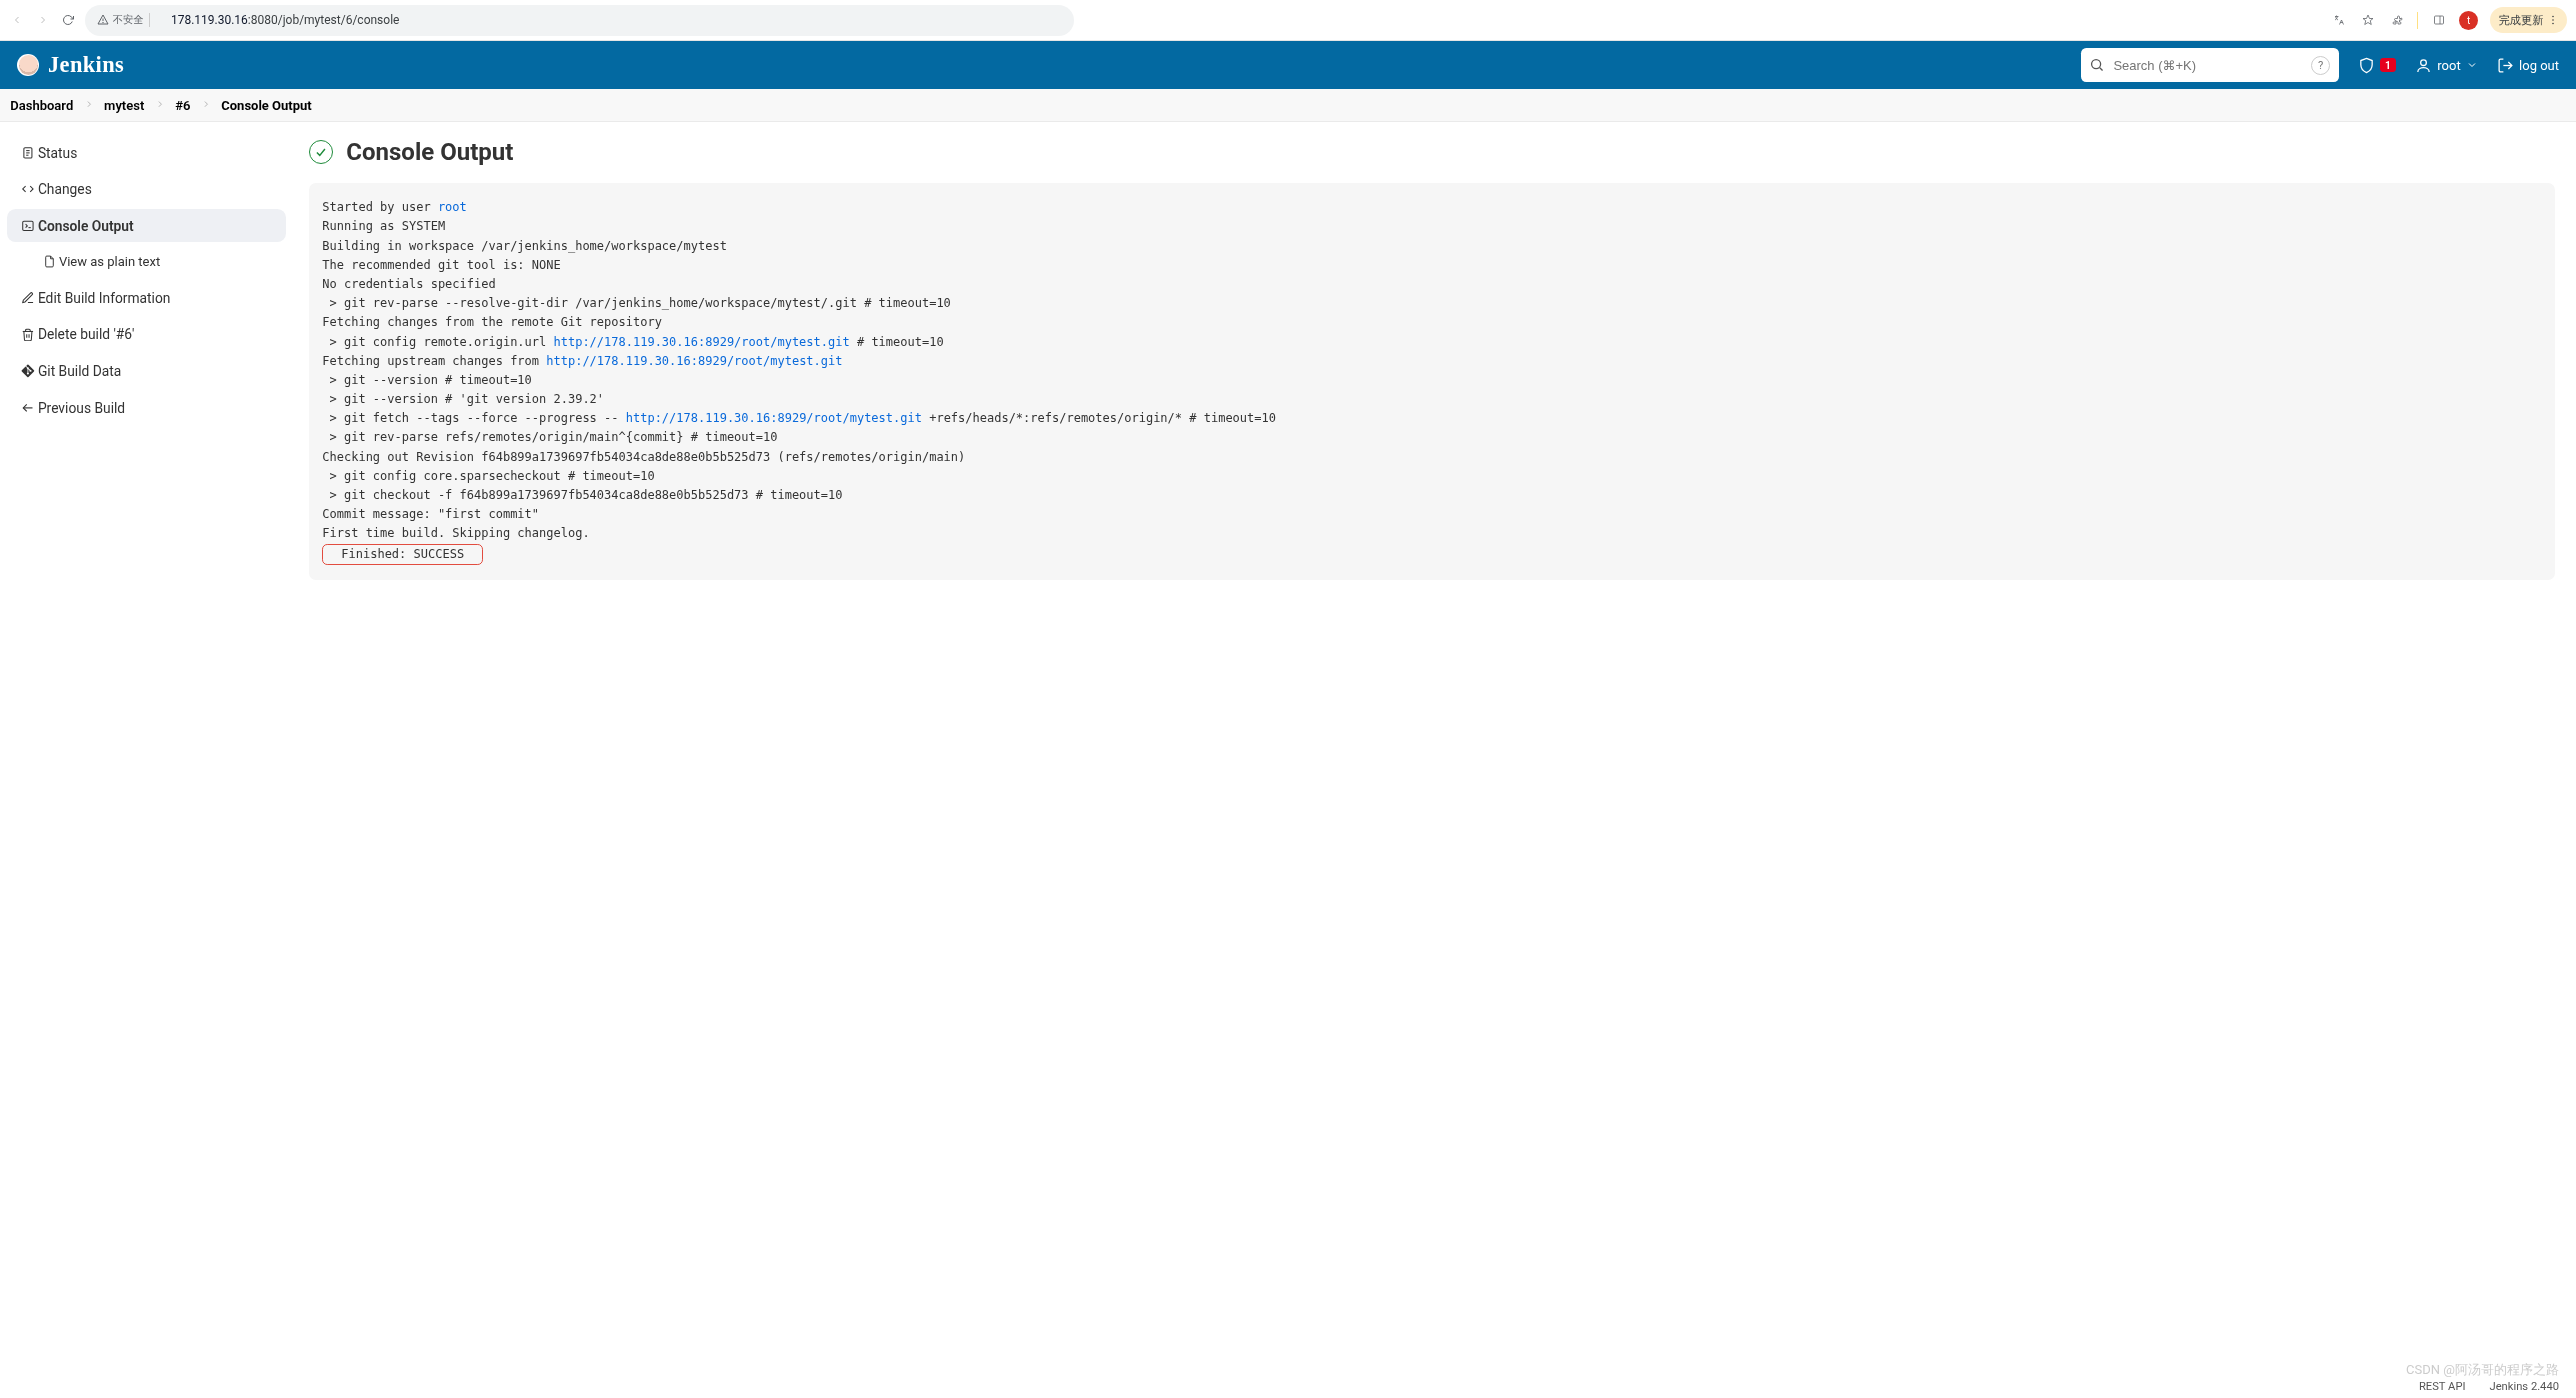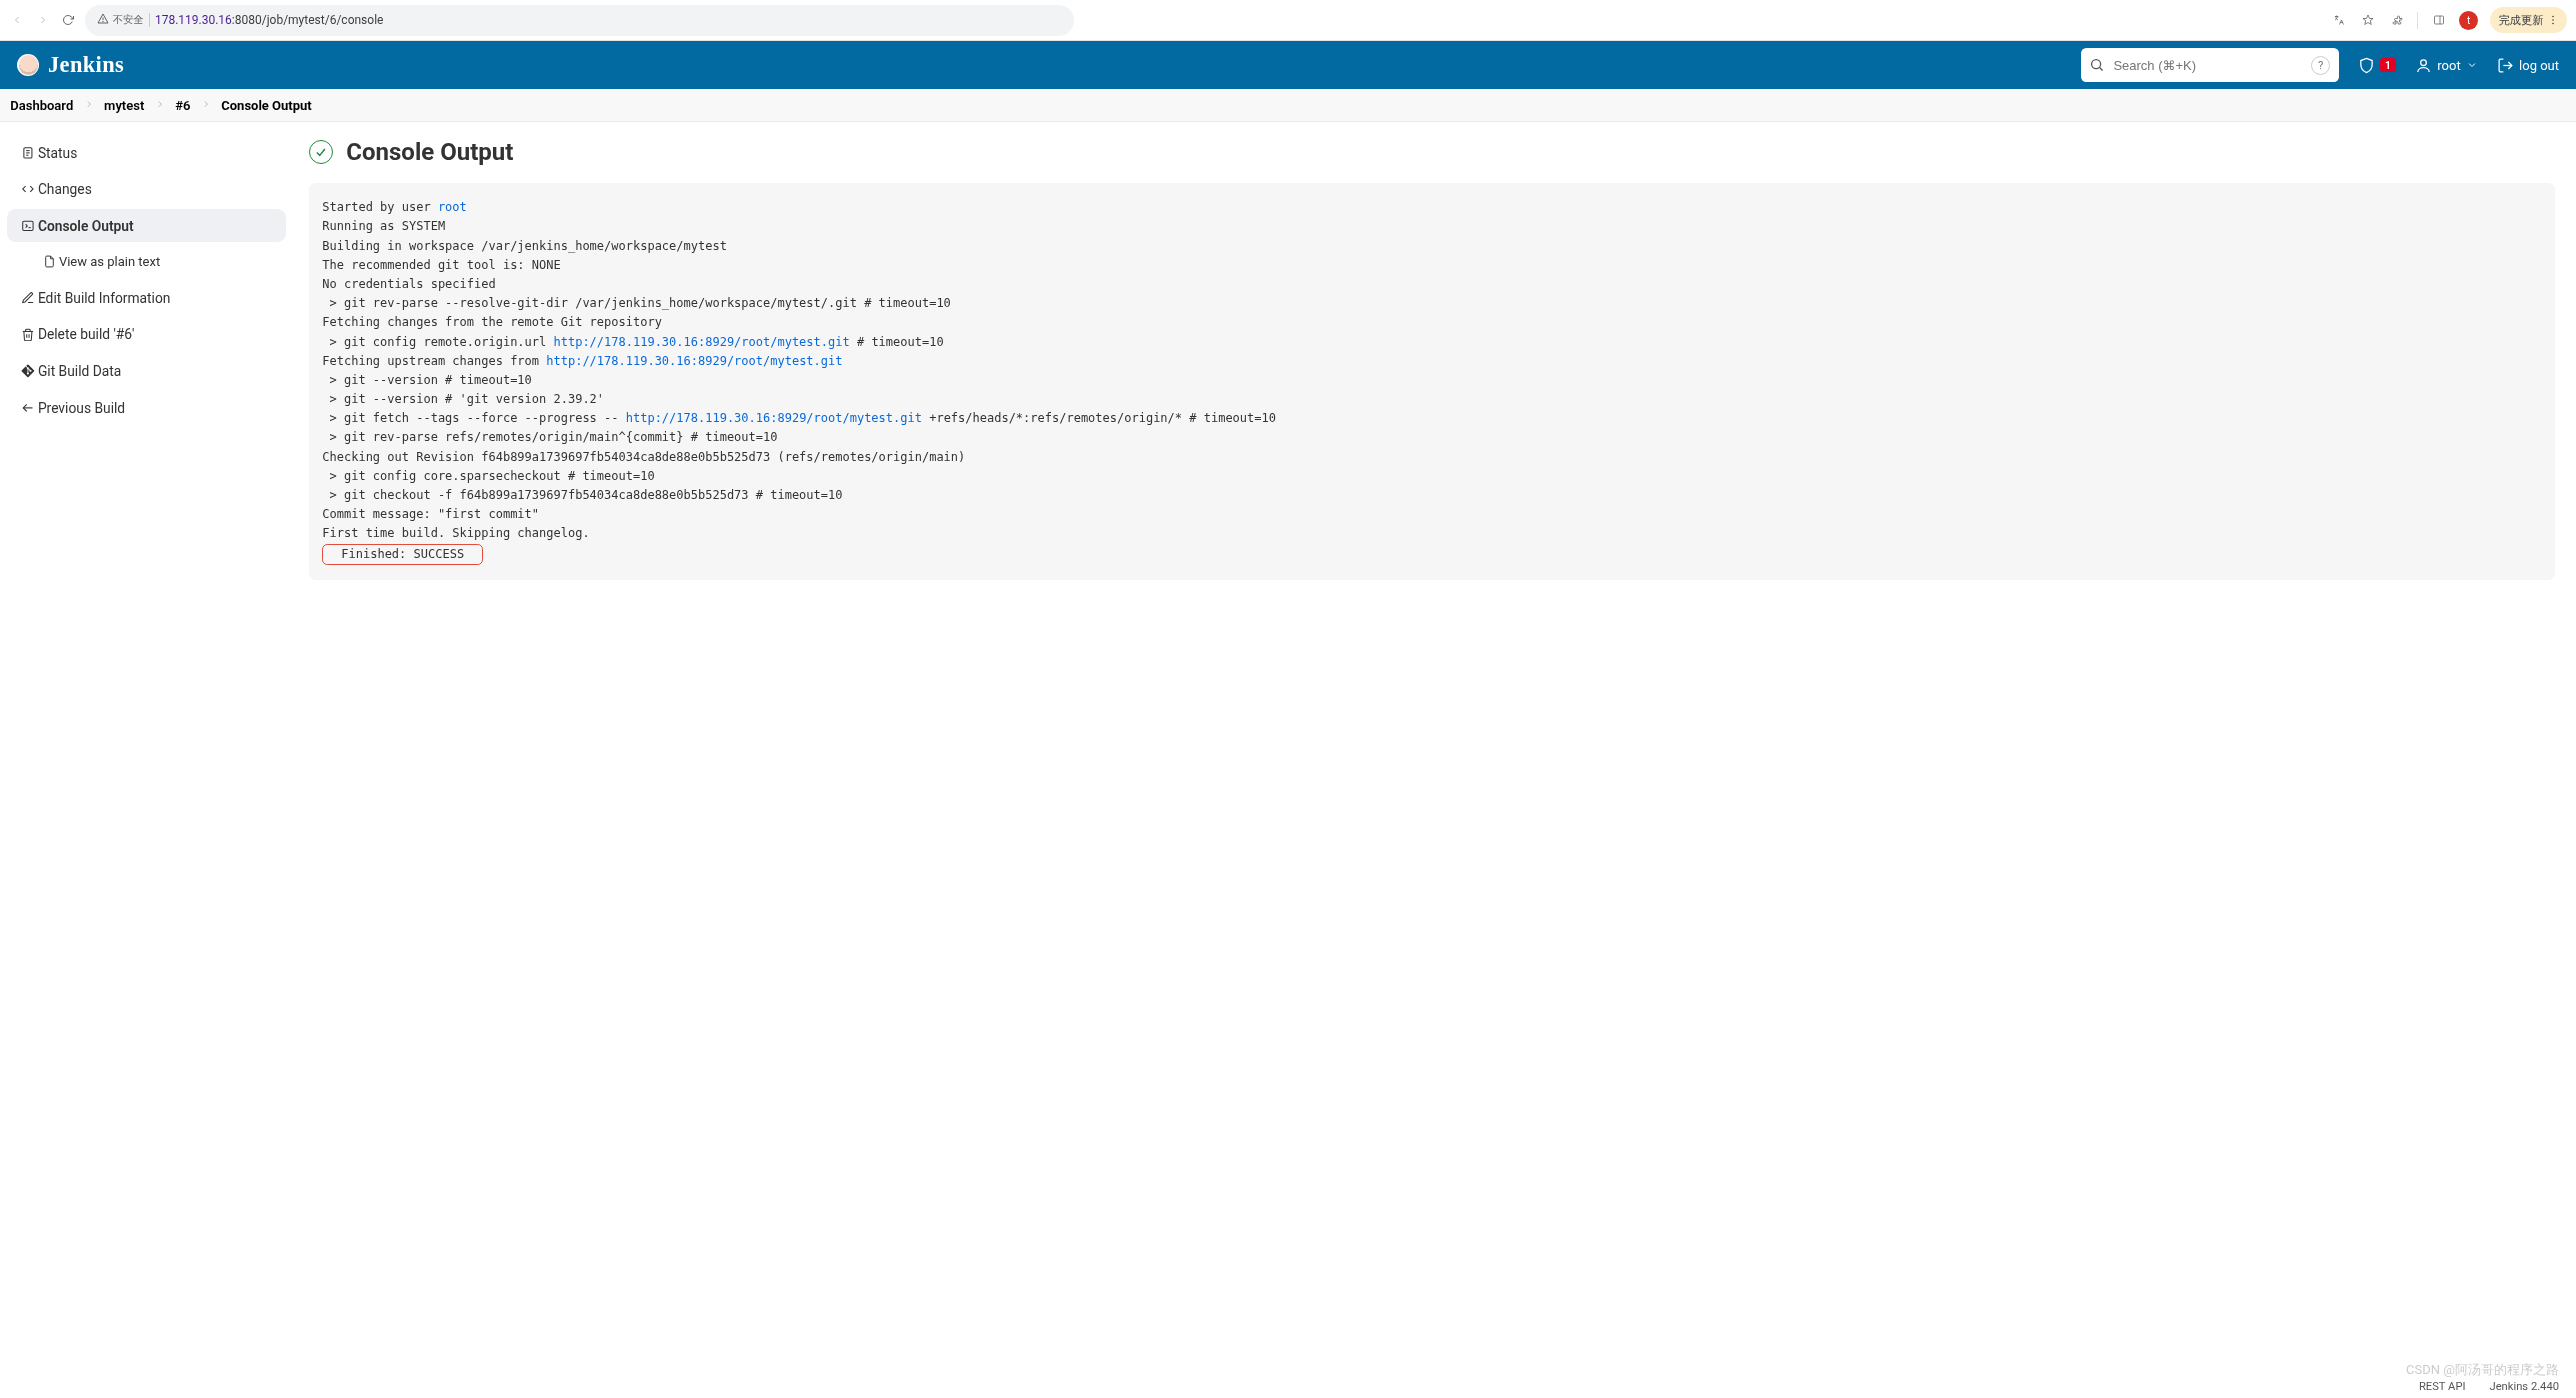--- a/index.html
+++ b/index.html
@@ -3,23 +3,23 @@
 <meta charset="utf-8">
 <style>
   * { margin:0; padding:0; box-sizing:border-box; }
   body { font-family:-apple-system,BlinkMacSystemFont,"Segoe UI",Roboto,Arial,sans-serif; font-size:12px; color:#333; background:#fff; }
 
   
   .browser-bar { display:flex; align-items:center; gap:8.6px; padding:5.2px 8.6px; background:#fff; border-bottom:0.9px solid #e5e5e5; height:41px; }
   .browser-bar .nav-btn { width:17px; height:17px; display:flex; align-items:center; justify-content:center; color:#5f6368; cursor:pointer; }
   .browser-bar .nav-btn.disabled { color:#bdbdbd; }
   .url-bar { flex:1; display:flex; align-items:center; gap:5.2px; background:#f1f3f4; border-radius:17px; padding:3.4px 12px; height:31px; max-width:989px; }
-  .url-bar .warn { display:flex; align-items:flex-start; gap:3.4px; font-size:10.3px; color:#5f6368; }
+  .url-bar .warn { display:flex; align-items:center; gap:3.4px; font-size:10.3px; color:#5f6368; }
   .url-text { color:#3c4043; font-size:12px; }
-  .url-host { color:#4c1d95; }
+  .url-host { color:#0f172a;margin-left:16px; }
   .browser-right { margin-left:auto; display:flex; align-items:center; gap:12px; }
   .ico { width:17px; height:17px; color:#5f6368; display:flex; align-items:center; justify-content:center; }
   .vsep { width:0.9px; height:17px; background:#ffe082; }
   .avatar-circle { width:19px; height:19px; border-radius:50%; background:#d93025; color:#fff; font-size:10.3px; display:flex; align-items:center; justify-content:center; }
   .update-btn { background:#fdecc8; border:none; border-radius:15.5px; padding:5.2px 8.6px; font-size:11.2px; color:#3c4043; display:flex; align-items:center; gap:3.4px; cursor:pointer; }
 
   
   .jenkins-header { background:#0369a1; color:#fff; display:flex; align-items:center; padding:0 17px; height:48px; gap:15.5px; }
   .jenkins-logo { display:flex; align-items:center; gap:8.6px; }
   .jenkins-logo .face { width:22.4px; height:22.4px; border-radius:50%; background:#fff; position:relative; overflow:hidden; }

